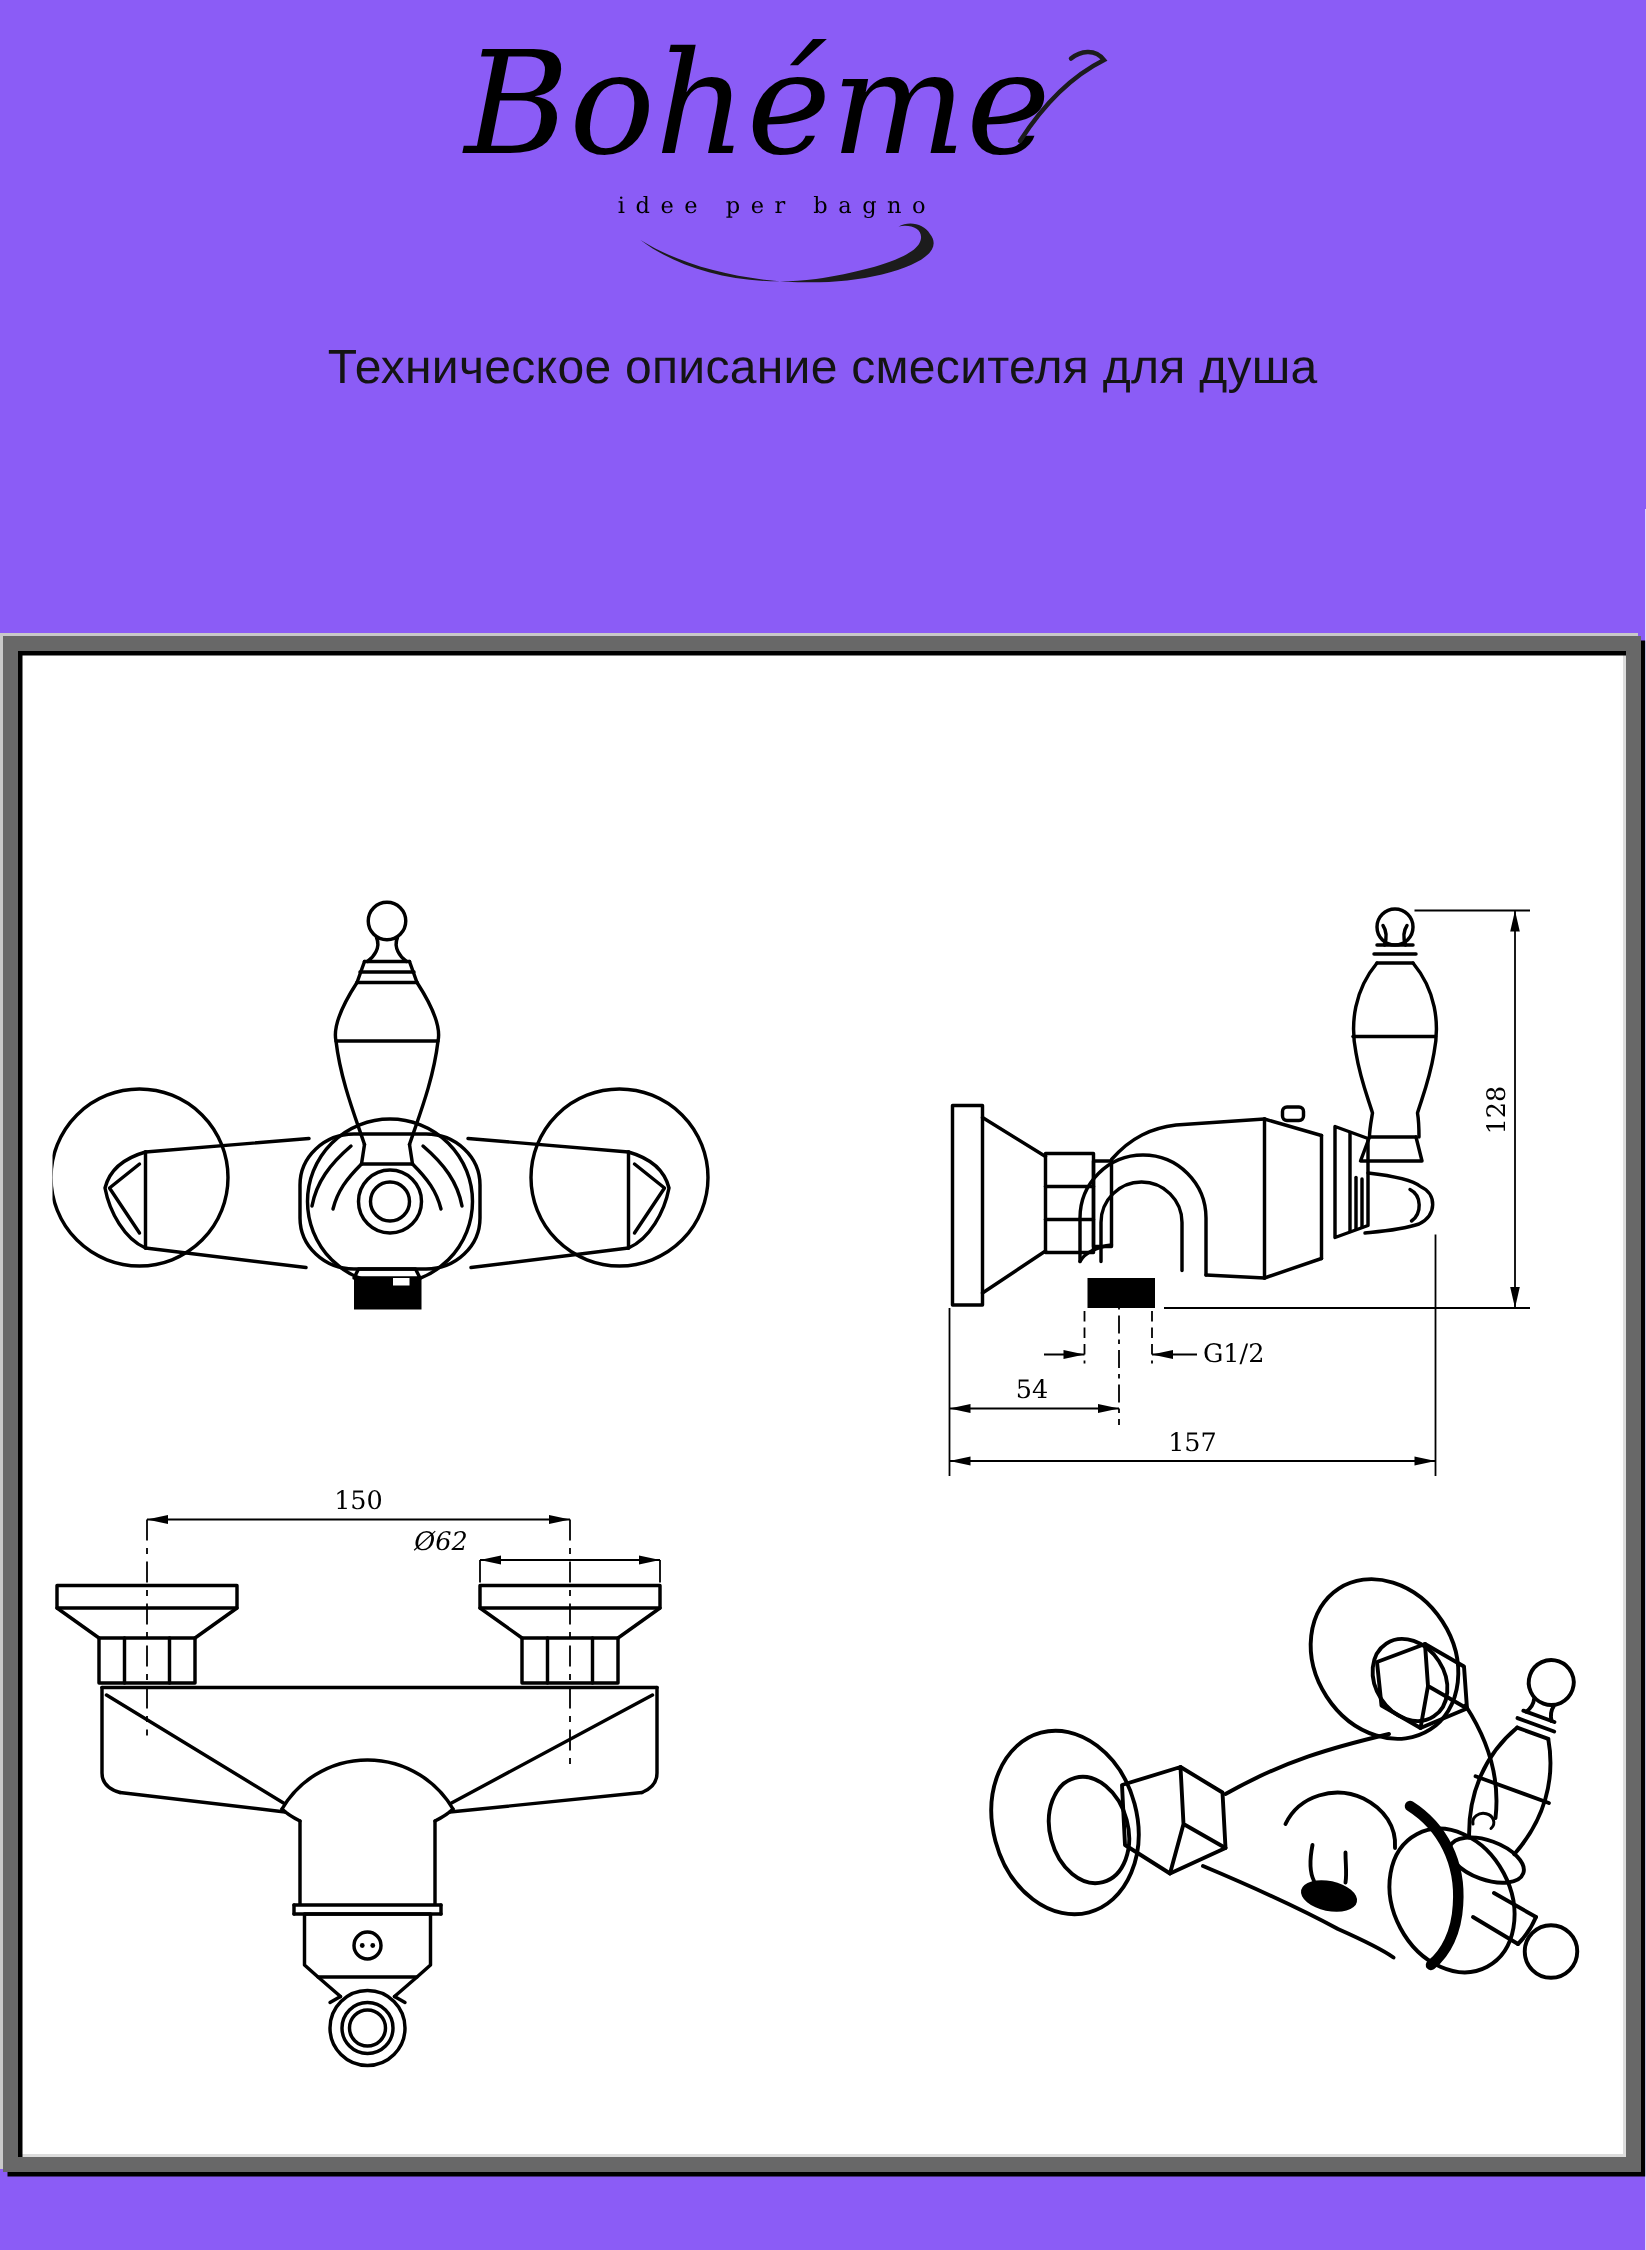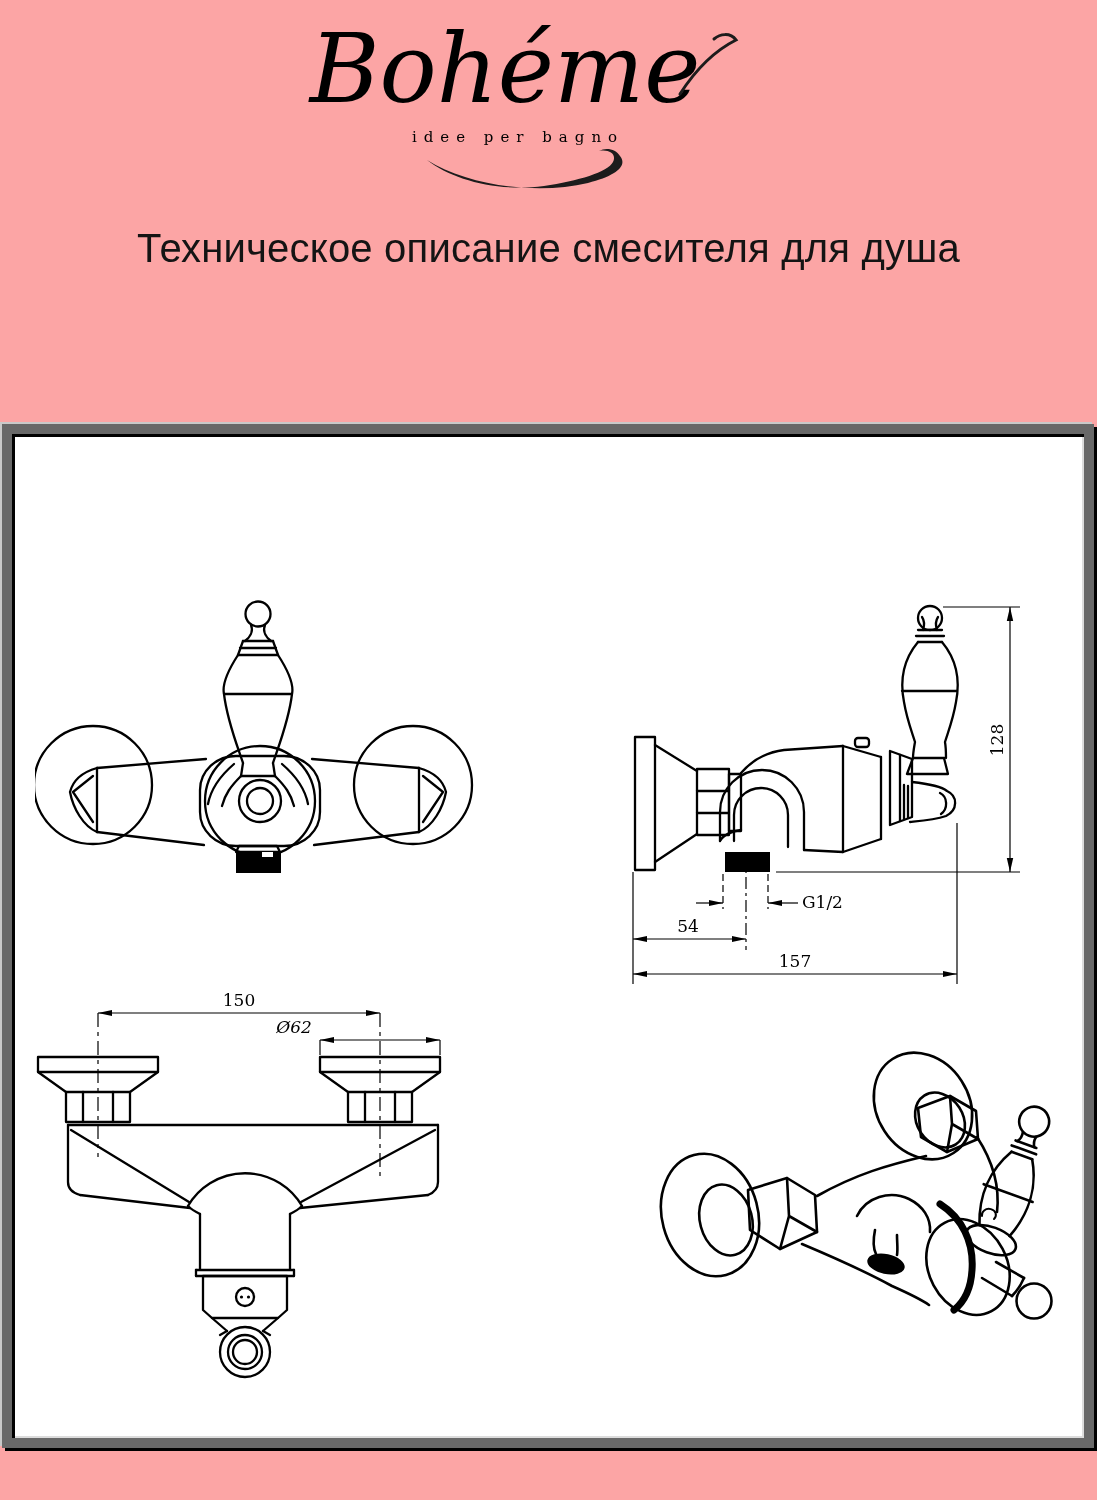--- a/index.html
+++ b/index.html
@@ -1,22 +1,22 @@
 <!DOCTYPE html>
 <html><head>
 <meta charset="utf-8">
 <style>
   html,body{margin:0;padding:0;background:#ffffff;}
   #page{
-    position:relative;width:1097px;height:1500px;background:#fca5a5;
+    position:relative;width:1097px;height:1500px;background:#8b5cf6;
     font-family:"Liberation Sans",sans-serif;overflow:hidden;
   }
   .title-line{
     position:absolute;left:0;width:1097px;text-align:center;
-    font-size:40px;color:#141414;letter-spacing:0.2px;
+    font-size:32px;color:#141414;letter-spacing:0.2px;
   }
   #title-line1{top:226px;}
   #title-line2{top:297px;}
   #logo-svg{position:absolute;left:268px;top:2px;}
   #drawing-frame{
     position:absolute;left:2px;top:424px;width:1092px;height:1024px;
     box-sizing:border-box;background:#ffffff;border:10px solid #686868;
     box-shadow:
       inset 3px 3px 0 0 #000000,
       inset -2px -2px 0 0 #dcdcdc,

